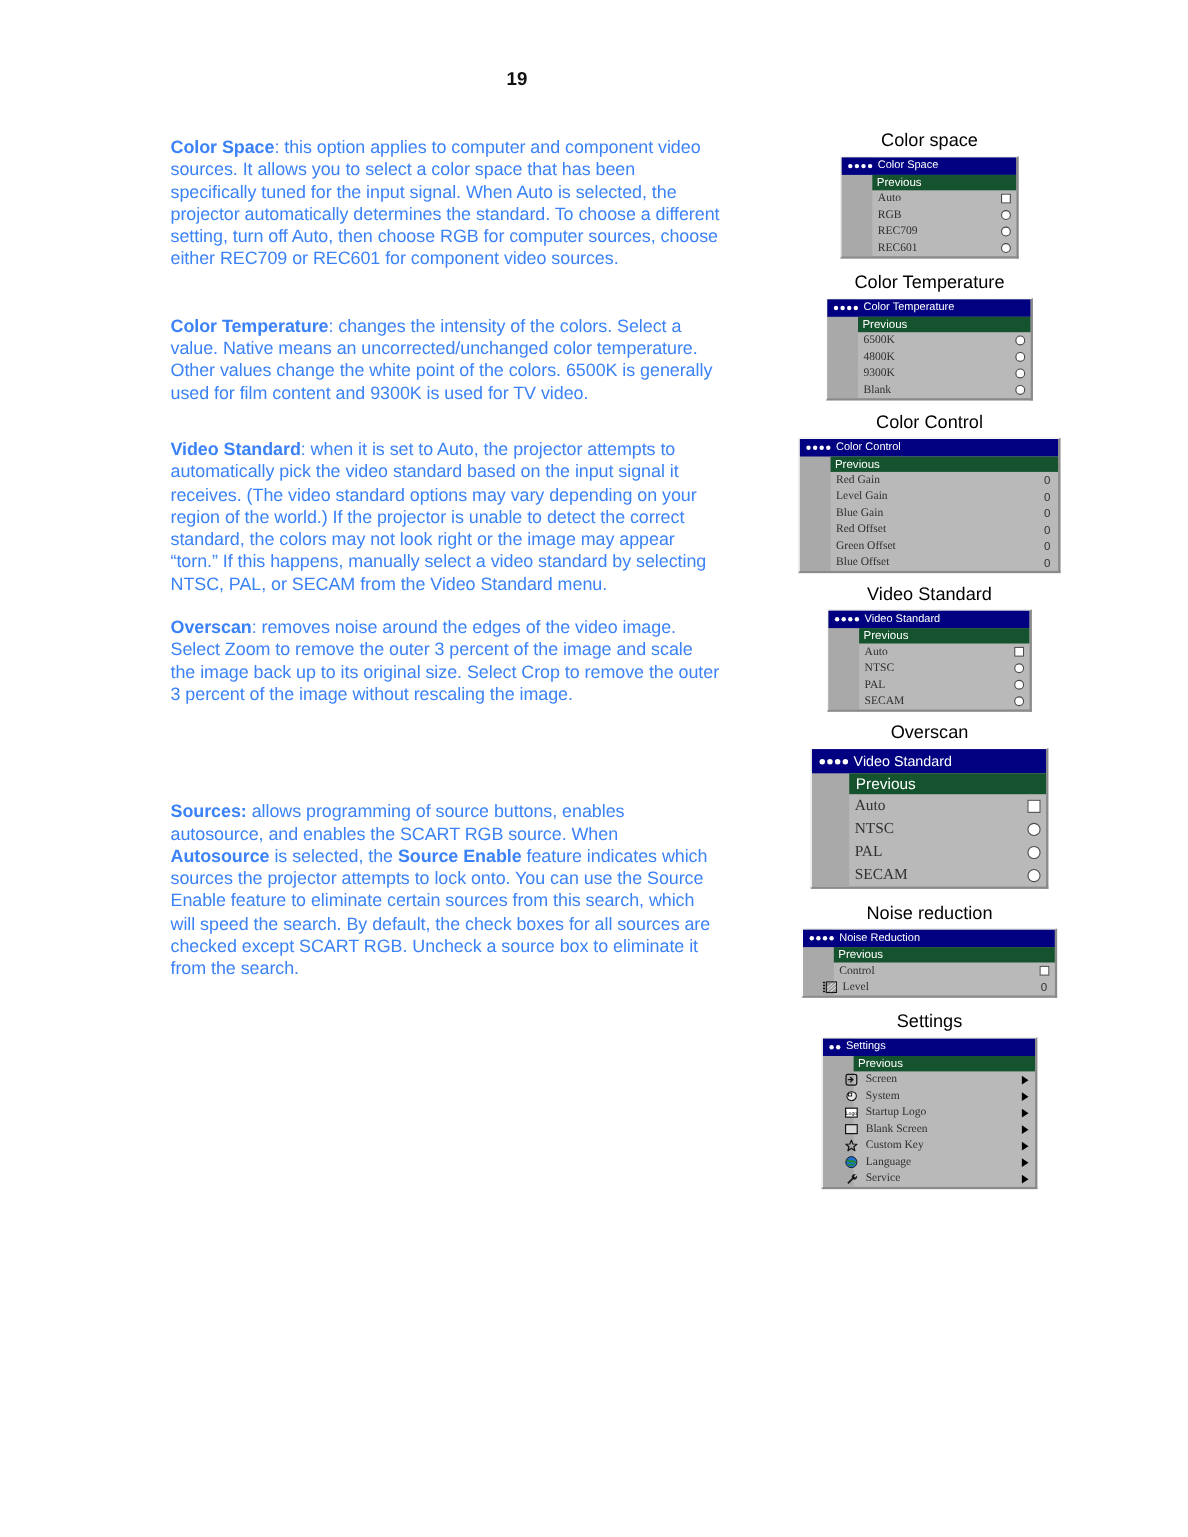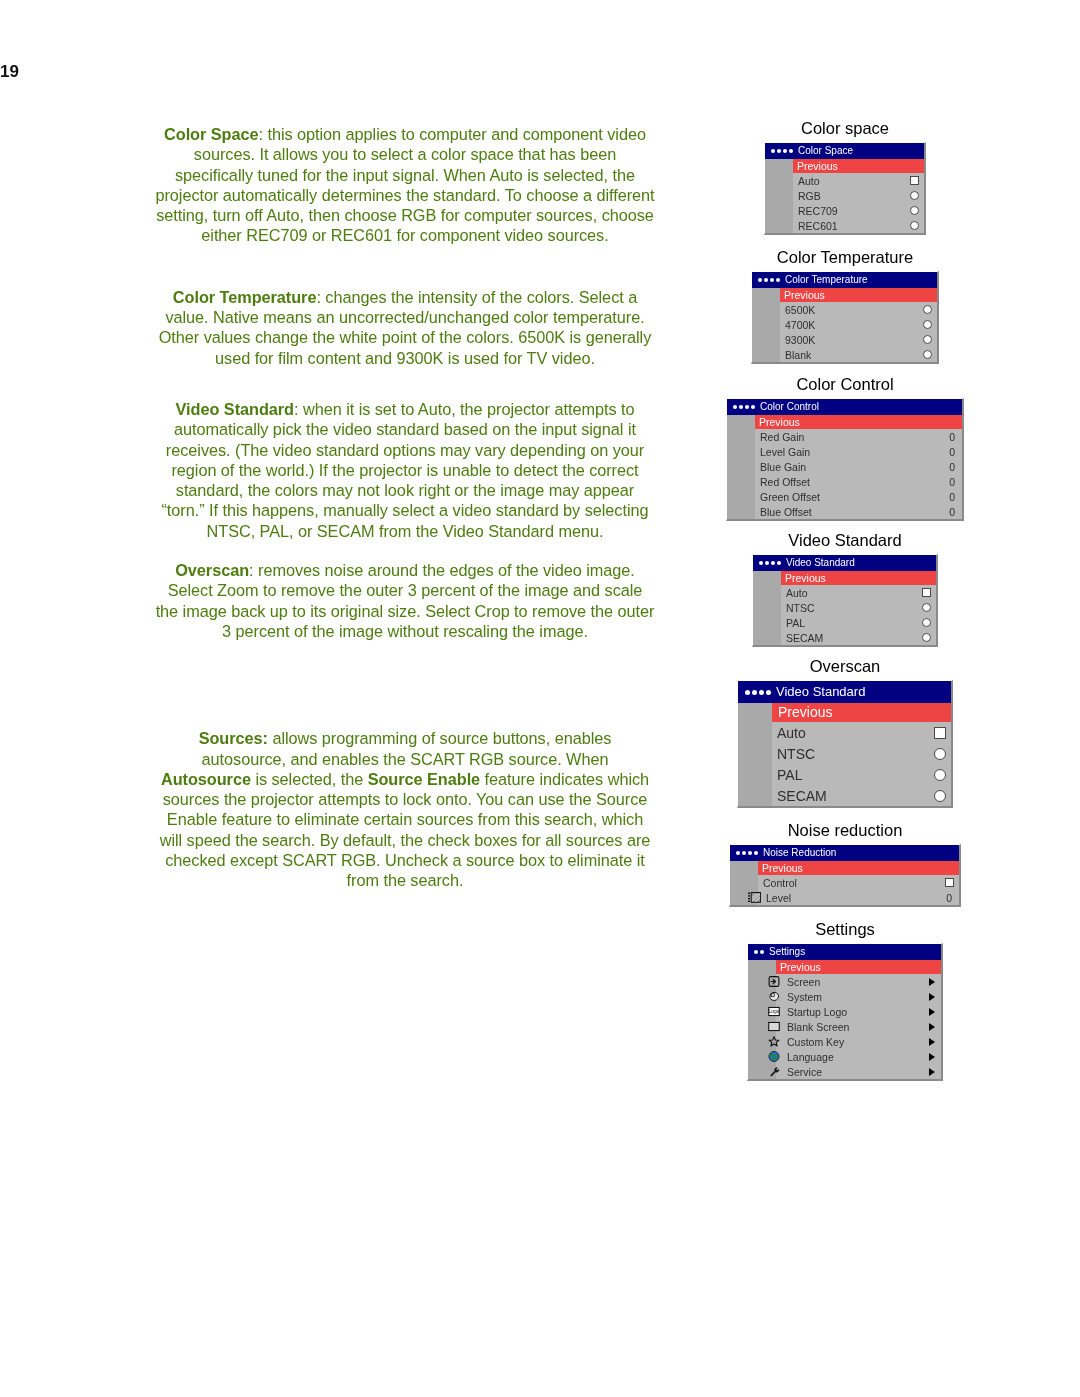--- a/index.html
+++ b/index.html
@@ -15,39 +15,39 @@
     color: #000000;
     overflow: hidden;
   }
 
   
   .page-number {
     position: absolute;
     top: 62px;
     left: 0;
     width: 940px;
-    text-align: left;
+    text-align: center;
     font-size: 17px;
     font-weight: bold;
     color: #111;
   }
 
   
   .text-column {
     position: absolute;
     left: 155px;
     top: 124px;
     width: 500px;
   }
   .para {
     font-size: 16.3px;
     line-height: 20.3px;
-    color: #4d7c0f;
+    color: #3b82f6;
     margin: 0 0 19px 0;
-    text-align: center;
+    text-align: left;
     letter-spacing: -0.05px;
   }
   .para b { font-weight: bold; }
   .section-head {
     font-size: 16.3px;
     line-height: 20.3px;
     font-weight: bold;
     margin: 0;
   }
 
@@ -121,21 +121,21 @@
   }
   .dots i {
     display: block;
     width: 4px;
     height: 4px;
     border-radius: 50%;
     background: #ffffff;
   }
 
   .osd-prev {
-    background: #ef4444;
+    background: #14532d;
     color: #ffffff;
     font-size: 10.5px;
     line-height: 14px;
     margin-left: 28px;
     padding: 0 4px;
     position: relative;
     z-index: 2;
     white-space: nowrap;
   }
   .osd.scale-lg .osd-prev { margin-left: 34px; }
@@ -147,20 +147,21 @@
     padding: 0 5px 0 0;
     position: relative;
     z-index: 2;
     white-space: nowrap;
   }
   .osd-row .lbl {
     margin-left: 33px;
     flex: 1 1 auto;
     font-size: 10.5px;
     color: #2f2f2f;
+    font-family: Liberation Serif, serif;
   }
   .osd.scale-lg .osd-row .lbl { margin-left: 39px; }
   .osd-row .val {
     font-size: 10.5px;
     color: #2f2f2f;
     padding-right: 2px;
   }
 
   
   .chk {
@@ -292,21 +293,21 @@
             <i></i>
           </span>
           <span>Color Temperature</span>
         </div>
         <div class="osd-prev">Previous</div>
         <div class="osd-row">
           <span class="lbl">6500K</span>
           <span class="rad"></span>
         </div>
         <div class="osd-row">
-          <span class="lbl">4700K</span>
+          <span class="lbl">4800K</span>
           <span class="rad"></span>
         </div>
         <div class="osd-row">
           <span class="lbl">9300K</span>
           <span class="rad"></span>
         </div>
         <div class="osd-row">
           <span class="lbl">Blank</span>
           <span class="rad"></span>
         </div>

